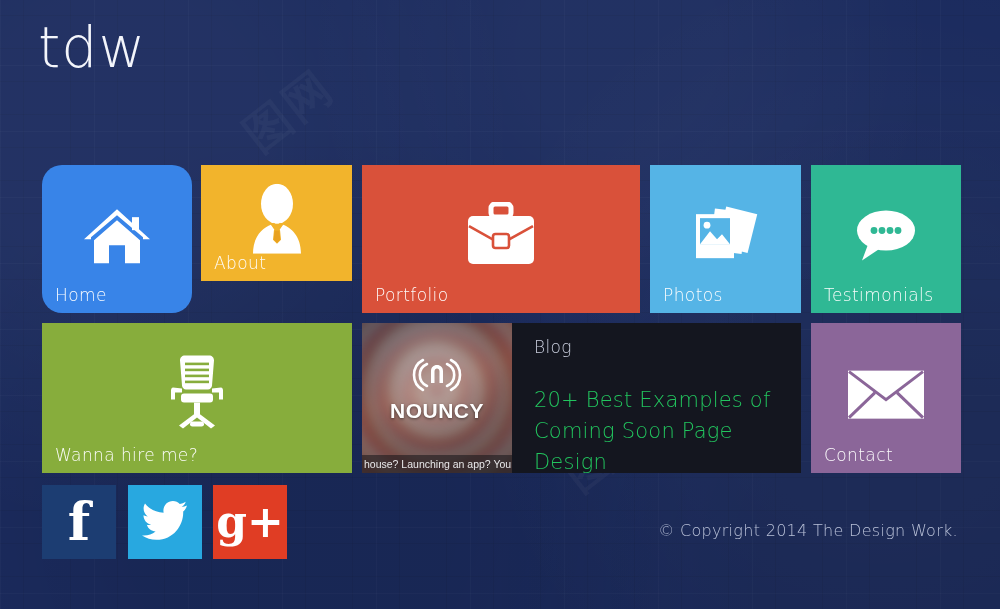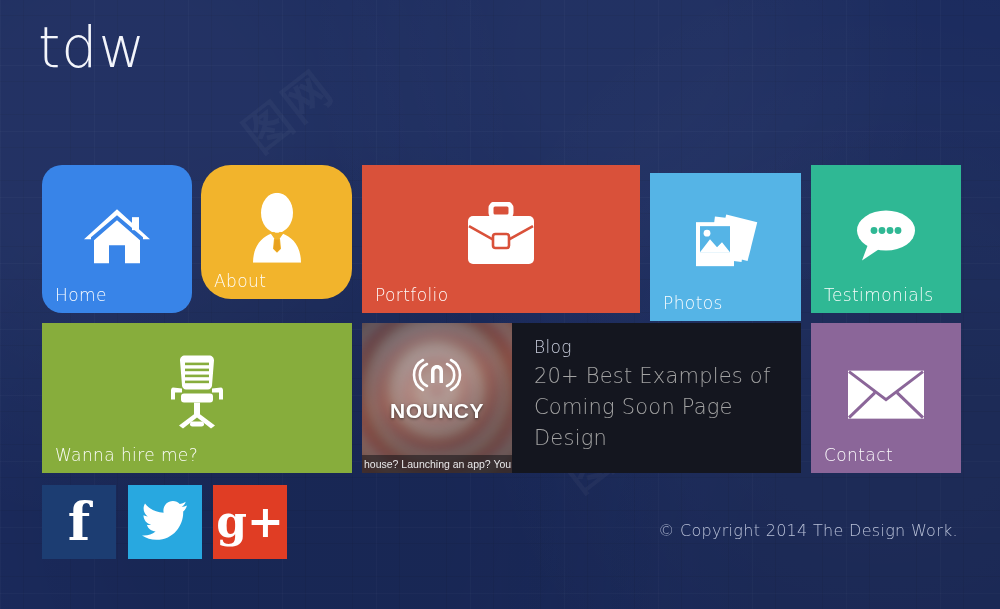--- a/index.html
+++ b/index.html
@@ -160,21 +160,21 @@
   #blog-body {
     position: absolute;
     left: 172px;
     top: 14px;
     right: 12px;
     color: #ced3e2;
     font-family: "DejaVu Sans", sans-serif;
     font-weight: 300;
   }
   #blog-kicker { font-size: 17px; color: #c9cedd; letter-spacing: .3px; }
-  #blog-title  { font-size: 21px; color: #a3a3a3; line-height: 31px; margin-top: 4px; letter-spacing: .2px; }
+  #blog-title  { font-size: 21px; color: #22c55e; line-height: 31px; margin-top: 28px; letter-spacing: .2px; }
 
   
   .social {
     position: absolute;
     width: 74px;
     height: 74px;
     top: 485px;
     display: flex;
     align-items: center;
     justify-content: center;
@@ -217,21 +217,21 @@
     <div class="tile-icon">
       <svg width="70" height="64" viewBox="0 0 70 64" aria-hidden="true">
         <path d="M35 6 L68 36 L61 36 L61 34 L35 12 L9 34 L9 36 L2 36 Z" fill="#ffffff"></path>
         <path d="M35 17 L58 37 L58 60 L43 60 L43 42 L27 42 L27 60 L12 60 L12 37 Z" fill="#ffffff"></path>
         <rect x="50" y="14" width="7" height="13" fill="#ffffff"></rect>
       </svg>
     </div>
     <div class="tile-label">Home</div>
   </div>
 
-  <div class="tile" style="left:201px; top:165px; width:151px; height:134px; background:#f2b42c;border-radius:30px;">
+  <div class="tile" style="left:201px; top:165px; width:151px; height:116px; background:#f2b42c;">
     <div class="tile-icon">
       <svg width="72" height="70" viewBox="0 0 72 70" aria-hidden="true">
         <ellipse cx="36" cy="20" rx="16" ry="20" fill="#ffffff"></ellipse>
         <path d="M12 70 C12 52 22 44 30 41 L36 50 L42 41 C50 44 60 52 60 70 Z" fill="#ffffff"></path>
         <path d="M30 41 L36 47 L42 41 L39 39 L36 42 L33 39 Z" fill="#f2b42c"></path>
         <path d="M33 46 L39 46 L40 56 L36 60 L32 56 Z" fill="#f2b42c"></path>
         <path d="M33.6 46.8 L38.4 46.8 L39.3 56 L36 59.2 L32.7 56 Z" fill="#e8a11f"></path>
       </svg>
     </div>
     <div class="tile-label">About</div>
@@ -242,21 +242,21 @@
       <svg width="74" height="66" viewBox="0 0 74 66" aria-hidden="true">
         <rect x="27" y="2" width="20" height="13" rx="4" fill="none" stroke="#ffffff" stroke-width="5"></rect>
         <rect x="4" y="14" width="66" height="48" rx="5" fill="#ffffff"></rect>
         <path d="M5 24 L37 42 L69 24" fill="none" stroke="#d9513a" stroke-width="2.6"></path>
         <rect x="29" y="32" width="16" height="14" rx="2.5" fill="#ffffff" stroke="#d9513a" stroke-width="2.6"></rect>
       </svg>
     </div>
     <div class="tile-label">Portfolio</div>
   </div>
 
-  <div class="tile" style="left:650px; top:165px; width:151px; height:148px; background:#55b4e6;margin-top:8px;">
+  <div class="tile" style="left:650px; top:165px; width:151px; height:148px; background:#55b4e6;">
     <div class="tile-icon">
       <svg width="72" height="64" viewBox="0 0 72 64" aria-hidden="true">
         <g transform="rotate(14 44 30)">
           <rect x="30" y="6" width="32" height="40" fill="#ffffff"></rect>
         </g>
         <g transform="rotate(7 38 30)">
           <rect x="22" y="7" width="32" height="42" fill="#ffffff"></rect>
         </g>
         <rect x="6" y="11" width="38" height="44" fill="#ffffff"></rect>
         <rect x="10" y="15" width="30" height="26" fill="#55b4e6"></rect>

